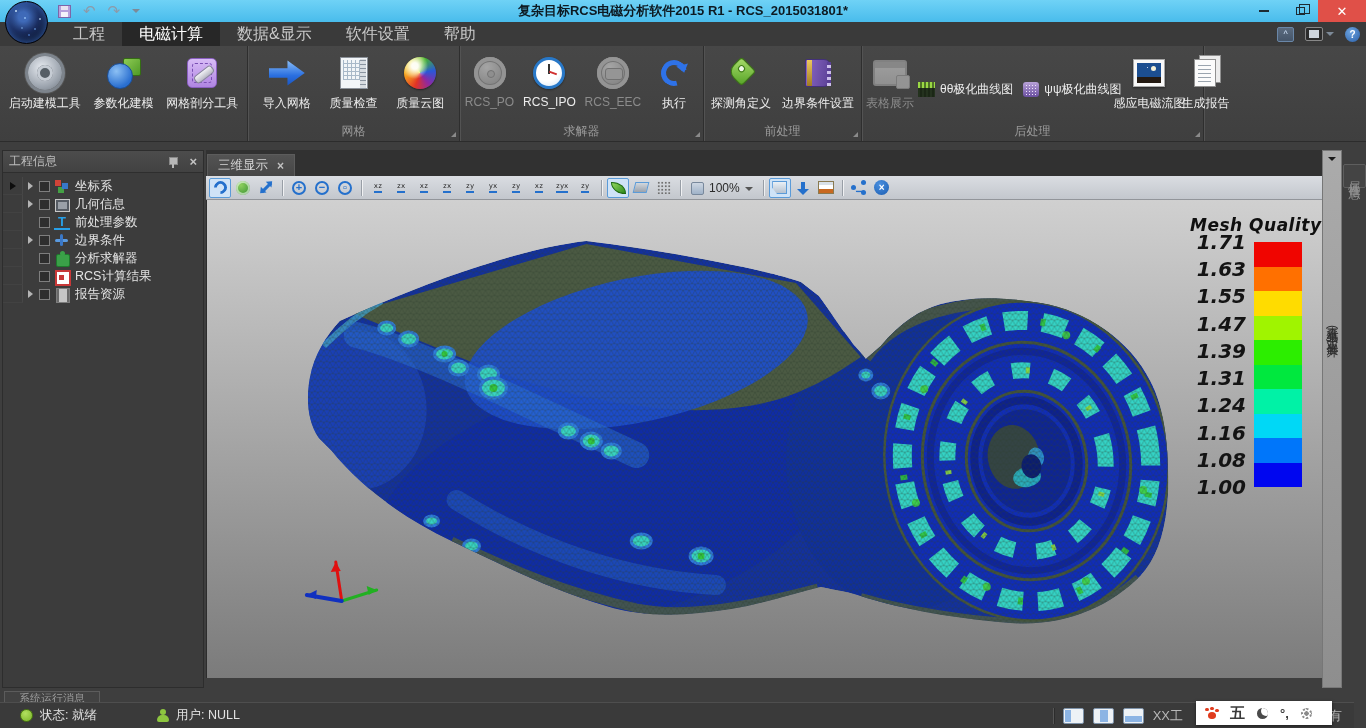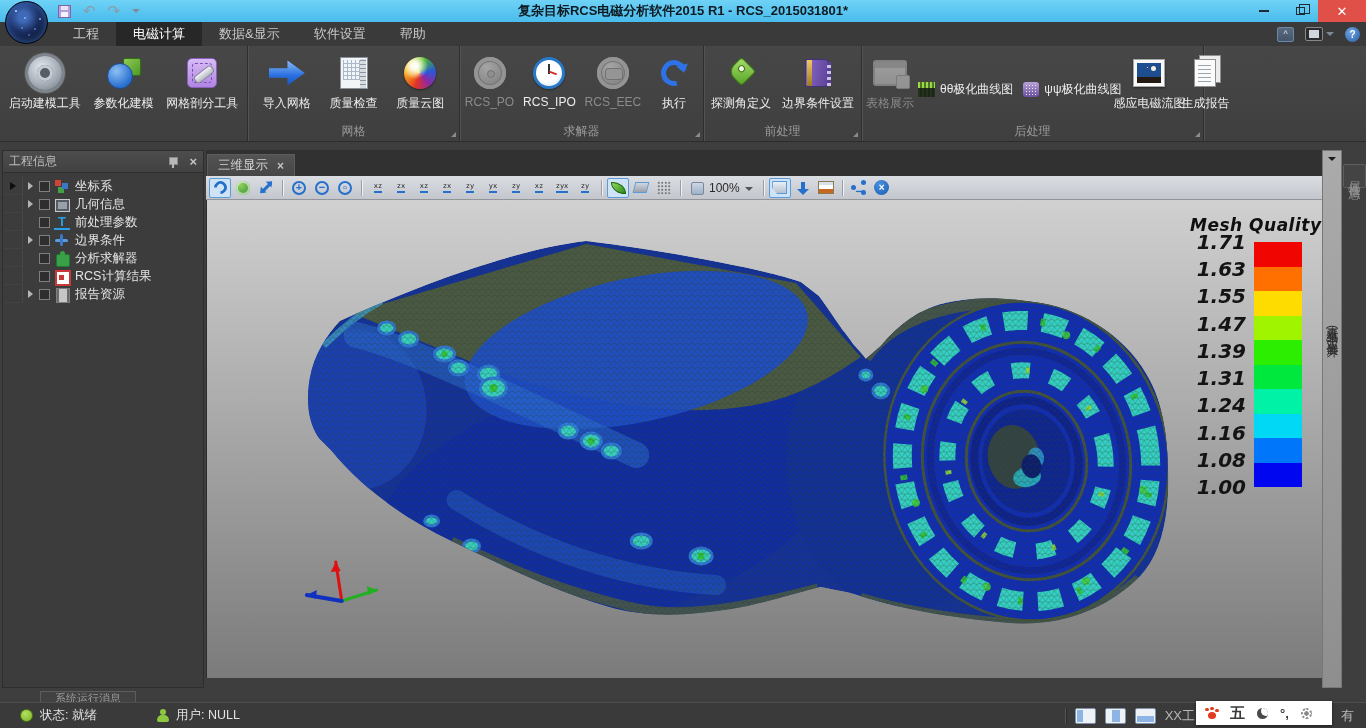--- a/index.html
+++ b/index.html
@@ -20,21 +20,21 @@
   .min-glyph{width:10px;height:2px;background:#1d2b33;}
   .restore-glyph{width:9px;height:8px;border:1.5px solid #1d2b33;position:relative;background:transparent;}
   .restore-glyph::before{content:'';position:absolute;left:2px;top:-4px;width:9px;height:8px;border:1.5px solid #1d2b33;}
   .close-btn{width:48px;background:#e05048;color:#fff;font-size:13px;font-weight:bold;}
 
   
   .menubar{position:absolute;top:22px;left:0;right:0;height:24px;background:#3a3a3a;}
   .app-logo{position:absolute;left:5px;top:-21px;width:43px;height:43px;border-radius:50%;z-index:5;border:1px solid #05070e;background:radial-gradient(circle at 42% 36%,#3f6ab8 0 14%,#1a2c5e 44%,#060a16 82%);box-shadow:inset 0 0 9px rgba(70,130,230,.8);}
   .app-logo::after{content:'';position:absolute;left:9px;top:8px;width:2px;height:2px;border-radius:50%;background:rgba(210,235,255,.9);box-shadow:9px 7px 0 rgba(160,205,255,.8),19px 18px 0 rgba(120,180,255,.6),24px 8px 0 rgba(205,230,255,.7),13px 24px 0 rgba(100,160,255,.55),6px 17px 0 rgba(150,200,255,.5);}
   .menu-tabs{position:absolute;left:56px;top:0;height:24px;display:flex;}
-  .menu-tab{padding:0 17px;height:24px;line-height:24px;font-size:13px;color:#c9c9c9;cursor:default;}
+  .menu-tab{padding:0 17px;height:24px;line-height:24px;font-size:16px;color:#c9c9c9;cursor:default;}
   .menu-tab.active{background:#272727;color:#ffffff;}
   .menubar-right{position:absolute;right:6px;top:2px;height:20px;display:flex;align-items:center;gap:11px;}
   .chev-box{width:17px;height:15px;border:1px solid #6a87a8;background:linear-gradient(#5a6a7e,#46566a);color:#cfe2f8;font-size:9px;line-height:13px;text-align:center;border-radius:2px;}
   .monitor-ic{width:18px;height:14px;background:#2c2c2c;border:1px solid #888;border-radius:2px;position:relative;}
   .monitor-ic::before{content:'';position:absolute;inset:2px 3px;background:#cfd6dd;}
   .help-ic{width:15px;height:15px;border-radius:50%;background:radial-gradient(circle at 38% 32%,#6da4e0,#2a5fa8);color:#fff;font-size:10px;font-weight:bold;line-height:15px;text-align:center;}
 
   
   .ribbon{position:absolute;top:46px;left:0;right:0;height:96px;background:linear-gradient(#474747,#3f3f3f);display:flex;border-bottom:1px solid #2c2c2c;}
   .rgroup{height:100%;display:flex;flex-direction:column;border-right:1px solid #2e2e2e;box-shadow:1px 0 0 #535353;position:relative;flex:0 0 auto;}
@@ -166,23 +166,23 @@
 
   
   .right-area{width:44px;display:flex;}
   .results-strip{width:20px;background:linear-gradient(#ababab,#8e8e8e);border:1px solid #777;display:flex;flex-direction:column;align-items:center;}
   .strip-caret{margin:6px 0 2px;width:0;height:0;border:4px solid transparent;border-top-color:#1a1a1a;}
   .strip-text{writing-mode:vertical-rl;font-size:12px;color:#2e2e2e;letter-spacing:2px;margin-top:150px;}
   .prop-col{width:24px;display:flex;flex-direction:column;align-items:center;}
   .prop-tab{margin-top:14px;writing-mode:vertical-rl;font-size:12px;color:#909090;background:#444;border:1px solid #5e5e5e;border-radius:2px;padding:7px 2px;letter-spacing:2px;}
 
   
-  .msgrow{position:absolute;left:0;right:0;bottom:26px;height:14px;background:#3e3e3e;padding-left:36px;}
+  .msgrow{position:absolute;left:0;right:0;bottom:26px;height:14px;background:#3e3e3e;}
   .msg-tab{display:inline-block;margin-left:4px;height:14px;line-height:13px;padding:0 14px;font-size:11px;color:#9c9c9c;border:1px solid #5c5c5c;background:#424242;}
-  .statusbar{position:absolute;left:0;right:0;bottom:0;height:26px;background:#3a3a3a;border-top:1px solid #4e4e4e;display:flex;align-items:center;padding:0 8px;color:#e2e2e2;font-size:12.5px;}
+  .statusbar{position:absolute;left:0;right:12px;bottom:0;height:26px;background:#3a3a3a;border-top:1px solid #4e4e4e;display:flex;align-items:center;padding:0 8px;color:#e2e2e2;font-size:12.5px;}
   .status-dot{width:13px;height:13px;border-radius:50%;background:radial-gradient(circle at 40% 32%,#b2e060,#7ab428);border:1px solid #4a7a10;margin:0 7px 0 12px;}
   .user-ic{width:12px;height:13px;position:relative;margin:0 7px 0 60px;}
   .user-ic::before{content:'';position:absolute;left:3px;top:0;width:6px;height:6px;border-radius:50%;background:#8dc63f;}
   .user-ic::after{content:'';position:absolute;left:0;top:6px;width:12px;height:7px;border-radius:5px 5px 2px 2px;background:#8dc63f;}
   .sb-right{margin-left:auto;display:flex;align-items:center;gap:9px;padding-right:4px;}
   .sbsep{width:1px;height:16px;background:#565656;box-shadow:1px 0 0 #2c2c2c;}
   .panel-icon{width:21px;height:16px;background:#eef2f6;border:1px solid #7e93aa;border-radius:2px;position:relative;}
   .panel-icon::before{content:'';position:absolute;background:#8cb4e4;}
   .pi-left::before{left:1px;top:1px;bottom:1px;width:6px;}
   .pi-center::before{left:6px;top:1px;bottom:1px;width:8px;}

